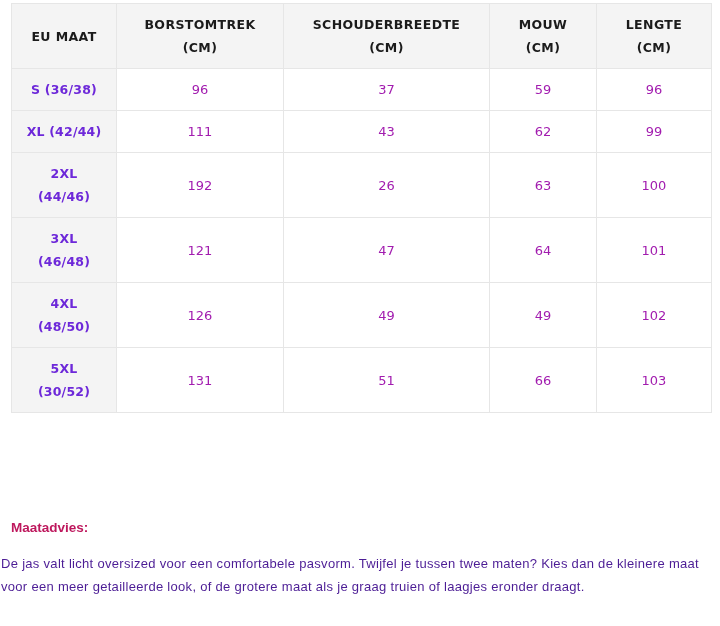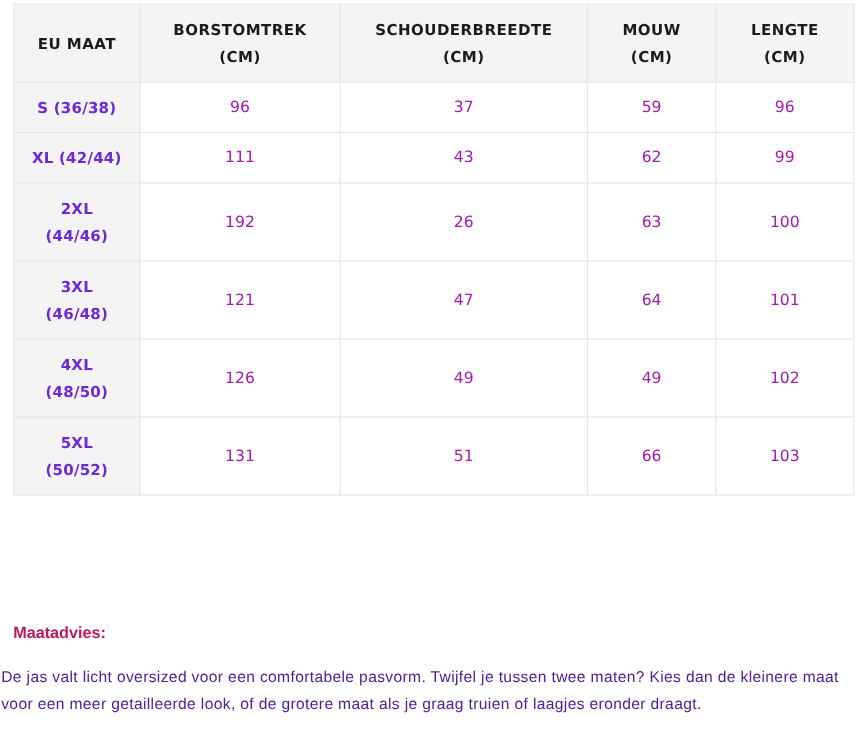--- a/index.html
+++ b/index.html
@@ -64,21 +64,21 @@
       <td class="val">101</td>
     </tr>
     <tr class="r2">
       <td class="sz"><span>4XL</span><br><span>(48/50)</span></td>
       <td class="val">126</td>
       <td class="val">49</td>
       <td class="val">49</td>
       <td class="val">102</td>
     </tr>
     <tr class="r2">
-      <td class="sz"><span>5XL</span><br><span>(50/52)</span></td>
+      <td class="sz"><span>5XL</span><br><span>(30/52)</span></td>
       <td class="val">131</td>
       <td class="val">51</td>
       <td class="val">66</td>
       <td class="val">103</td>
     </tr>
   </tbody>
 </table>
 
 <div class="advice-title">Maatadvies:</div>
 <div class="advice-text">De jas valt licht oversized voor een comfortabele pasvorm. Twijfel je tussen twee maten? Kies dan de kleinere maat voor een meer getailleerde look, of de grotere maat als je graag truien of laagjes eronder draagt.</div>

